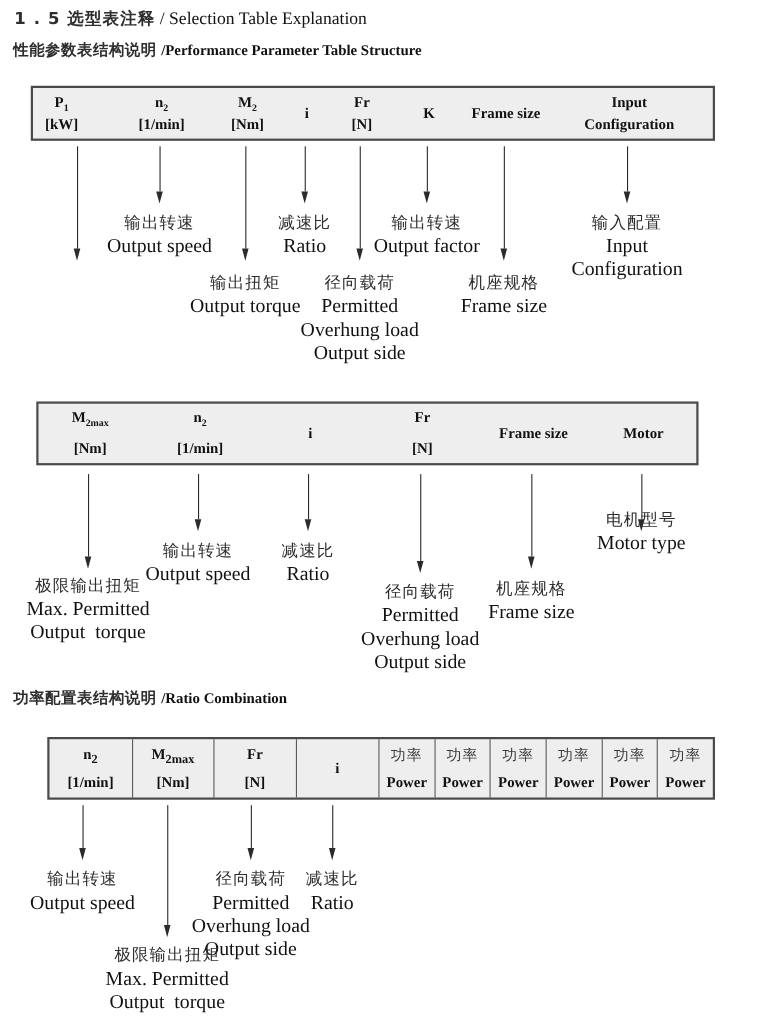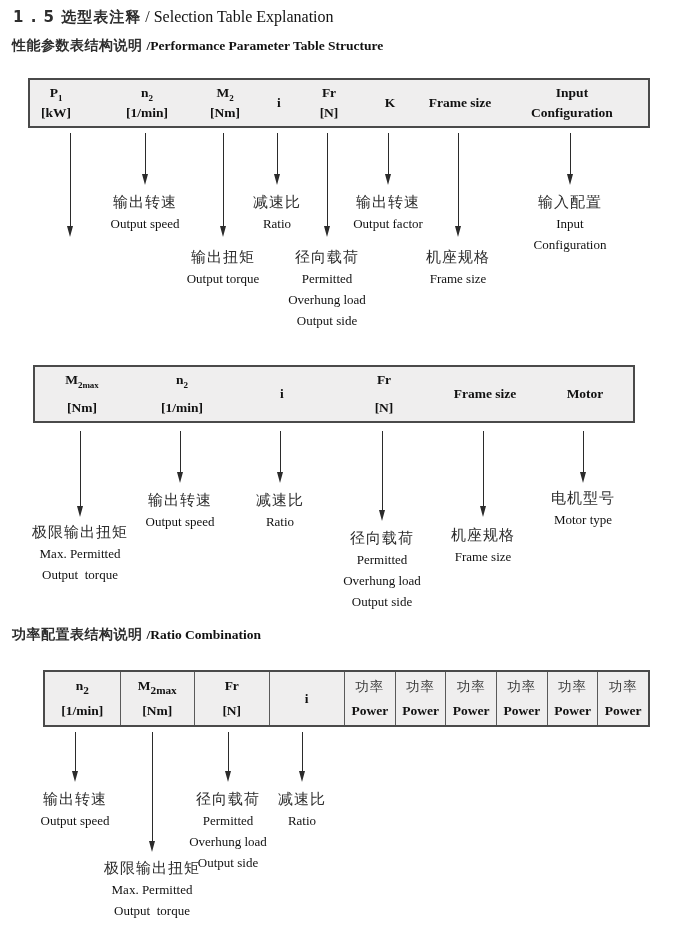--- a/index.html
+++ b/index.html
@@ -33,21 +33,21 @@
   .t3col.one{justify-content:center;}
   .t3col .zh{font-size:13.5px;font-weight:normal;color:#3c3c3c;letter-spacing:1px;}
 
   .arrow{position:absolute;transform:translateX(-50%);display:flex;flex-direction:column;align-items:center;}
   .arrow .shaft{flex:1;width:1px;background:#2b2b2b;}
   .arrow .head{width:0;height:0;border-left:3.5px solid transparent;border-right:3.5px solid transparent;
                border-top:11px solid #2b2b2b;}
 
   .callout{position:absolute;transform:translateX(-50%);text-align:center;white-space:nowrap;}
   .callout .zh{font-size:15px;line-height:21px;letter-spacing:1px;}
-  .callout .en{font-size:13px;line-height:21px;}
+  .callout .en{font-size:18px;line-height:21px;}
   .ws{white-space:pre;}
 </style>
 </head>
 <body>
 
 <div class="canvas">
 
   <div class="doc-title">
     <span class="zh">1 . 5 选型表注释</span><span class="en">/  Selection Table Explanation</span>
   </div>
@@ -205,21 +205,21 @@
     </div>
 
   <div class="callout" style="left:180px;top:490px">
     <div class="zh">输出转速</div>
       <div class="en">Output speed</div>
   </div>
   <div class="callout" style="left:280px;top:490px">
     <div class="zh">减速比</div>
       <div class="en">Ratio</div>
   </div>
-  <div class="callout" style="left:583px;top:488px">
+  <div class="callout" style="left:583px;top:462px">
     <div class="zh">电机型号</div>
       <div class="en">Motor type</div>
   </div>
 
   <div class="callout" style="left:80px;top:522px">
     <div class="zh">极限输出扭矩</div>
       <div class="en">Max. Permitted</div>
       <div class="en ws">Output  torque</div>
   </div>
   <div class="callout" style="left:382px;top:528px">

